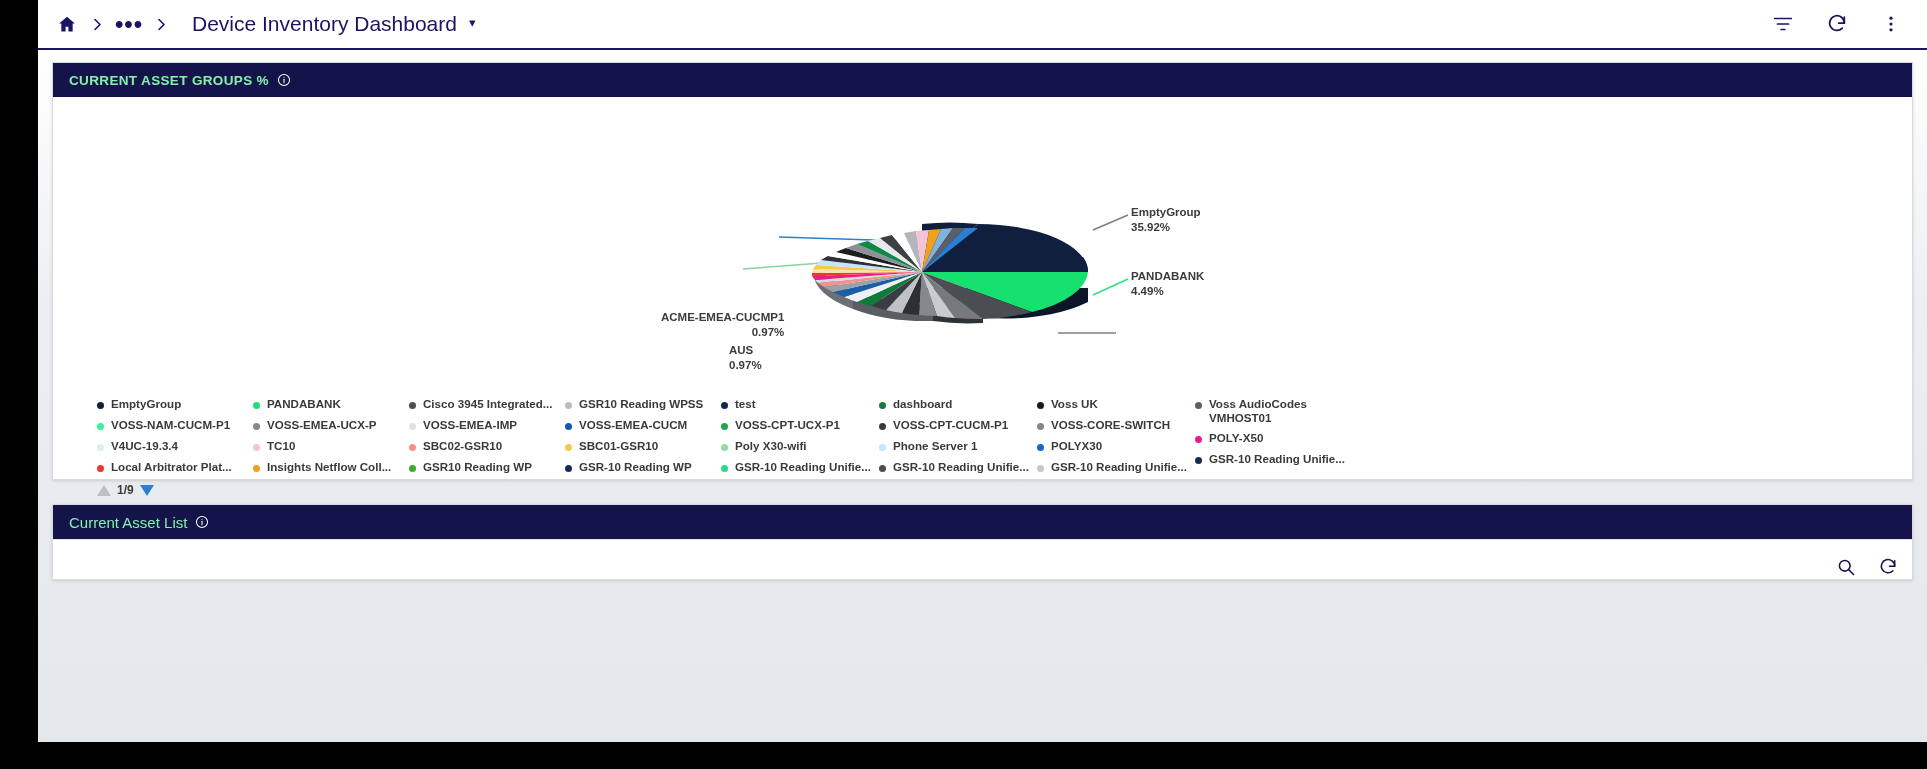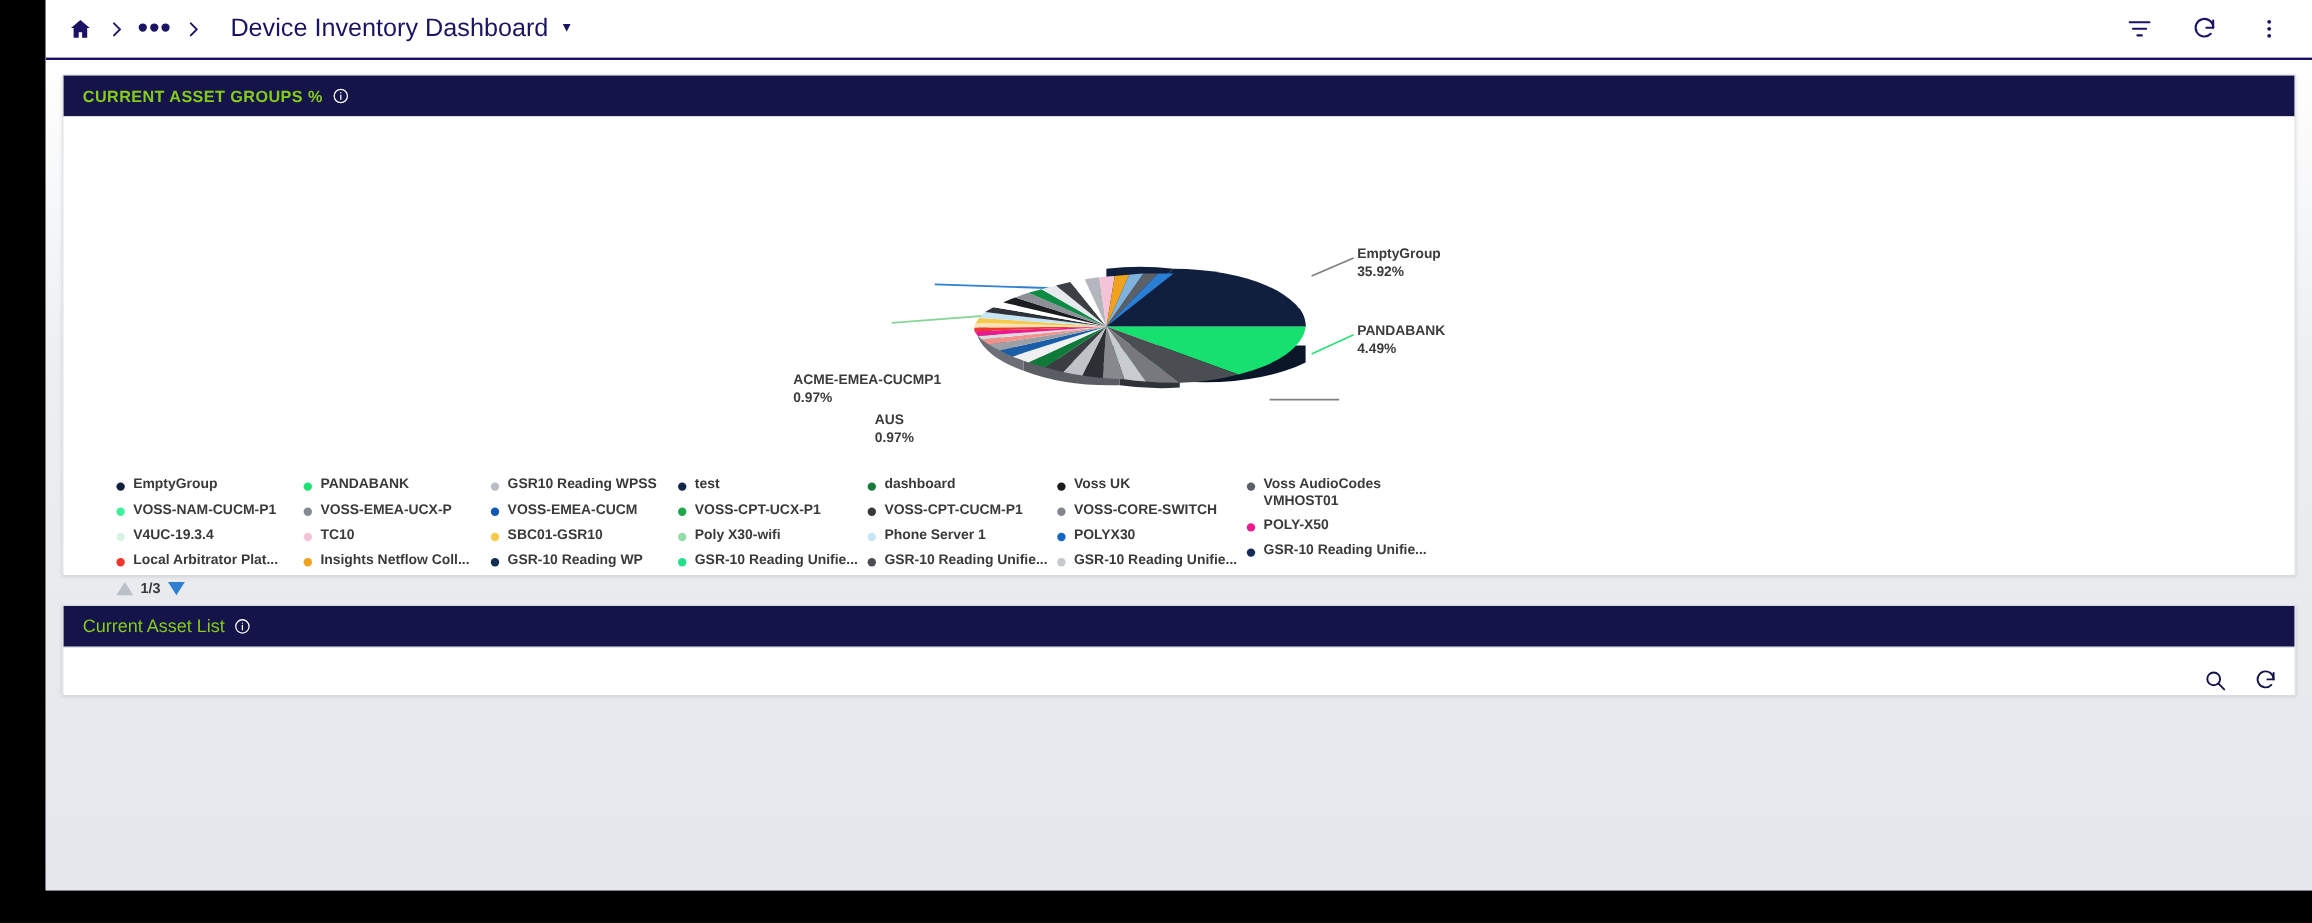--- a/index.html
+++ b/index.html
@@ -98,21 +98,21 @@
 
   
   .card {
     background: #ffffff;
     border: 1px solid #d7dadf;
     box-shadow: 0 1px 3px rgba(0,0,0,.13);
     margin-top: 12px;
   }
   .card-header {
     background: #14134a;
-    color: #84cc16;
+    color: #86efac;
     height: 34px;
     display: flex; align-items: center;
     padding: 0 16px;
     gap: 8px;
   }
   .card-header.upper { font-size: 13.5px; font-weight: 700; letter-spacing: .35px; }
   .card-header.mixed { font-size: 15px; font-weight: 400; }
   .info-icon {
     display: inline-flex; align-items: center; justify-content: center;
     cursor: pointer;
@@ -327,21 +327,21 @@
                 <path d="M869 175 L851 136 A110 48 0 0 1 863 134 Z" fill="#b3b7bd"></path>
                 <path d="M869 175 L863 134 A110 48 0 0 1 876 133 Z" fill="#f4c3d8"></path>
                 <path d="M869 175 L876 133 A110 48 0 0 1 888 132 Z" fill="#f0a21c"></path>
                 <path d="M869 175 L888 132 A110 48 0 0 1 900 131 Z" fill="#7fb3dd"></path>
                 <path d="M869 175 L900 131 A110 48 0 0 1 912 131 Z" fill="#5b6066"></path>
                 <path d="M869 175 L912 131 A110 48 0 0 1 925 131 Z" fill="#2a7fd4"></path>
               </g>
             </g>
           </svg>
 
-          <div class="cb-label" style="left:608px; top:213px;">
+          <div class="cb-label" style="left:608px; top:213px;text-align:right;">
             <div>ACME-EMEA-CUCMP1</div>
             <div class="pct">0.97%</div>
           </div>
           <div class="cb-label" style="left:676px; top:246px;">
             <div>AUS</div>
             <div class="pct">0.97%</div>
           </div>
           <div class="cb-label" style="left:1078px; top:108px;">
             <div>EmptyGroup</div>
             <div class="pct">35.92%</div>
@@ -385,20 +385,38 @@
             <div class="legend-item">
               <span class="dot" style="background:#f4c3d8"></span>
               <span class="legend-text">TC10</span>
             </div>
             <div class="legend-item">
               <span class="dot" style="background:#f0a21c"></span>
               <span class="legend-text">Insights Netflow Coll...</span>
             </div>
           </div>
 
+          <div class="legend-col">
+            <div class="legend-item">
+              <span class="dot" style="background:#4b4f54"></span>
+              <span class="legend-text">Cisco 3945 Integrated...</span>
+            </div>
+            <div class="legend-item">
+              <span class="dot" style="background:#dfe2e6"></span>
+              <span class="legend-text">VOSS-EMEA-IMP</span>
+            </div>
+            <div class="legend-item">
+              <span class="dot" style="background:#f2928d"></span>
+              <span class="legend-text">SBC02-GSR10</span>
+            </div>
+            <div class="legend-item">
+              <span class="dot" style="background:#3faa32"></span>
+              <span class="legend-text">GSR10 Reading WP</span>
+            </div>
+          </div>
 
           <div class="legend-col">
             <div class="legend-item">
               <span class="dot" style="background:#b8bdc4"></span>
               <span class="legend-text">GSR10 Reading WPSS</span>
             </div>
             <div class="legend-item">
               <span class="dot" style="background:#1257b0"></span>
               <span class="legend-text">VOSS-EMEA-CUCM</span>
             </div>
@@ -482,21 +500,21 @@
               <span class="dot" style="background:#132b55"></span>
               <span class="legend-text">GSR-10 Reading Unifie...</span>
             </div>
           </div>
 
 
         </div>
 
         <div class="pager">
           <span class="tri tri-up"></span>
-          <span>1/3</span>
+          <span>1/9</span>
           <span class="tri tri-down"></span>
         </div>
 
       </div>
     </div>
 
     <div class="card list-card">
       <div class="card-header mixed">
         <span>Current Asset List</span>
         <span class="info-icon">

